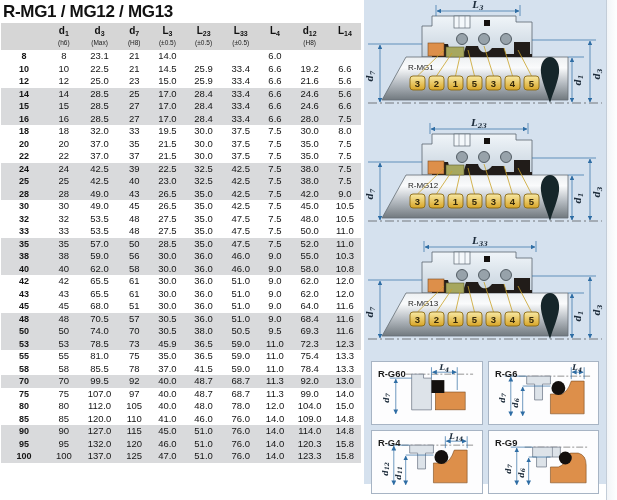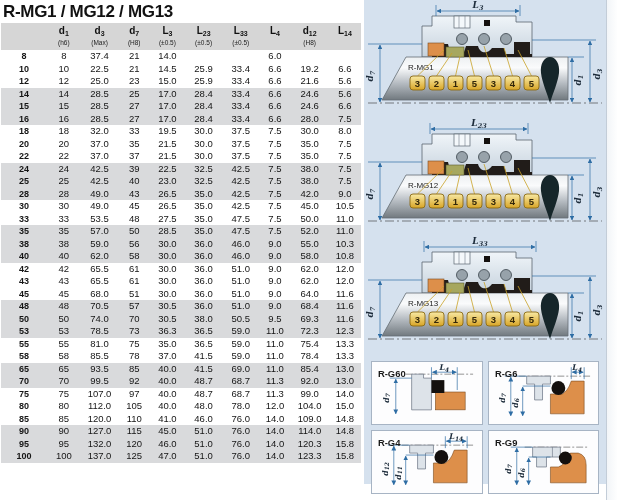--- a/index.html
+++ b/index.html
@@ -72,21 +72,21 @@
             <th><span>L</span><span class="hsub">33</span><div class="hnote">(±0.5)</div></th>
             <th><span>L</span><span class="hsub">4</span><div class="hnote"></div></th>
             <th><span>d</span><span class="hsub">12</span><div class="hnote">(H8)</div></th>
             <th><span>L</span><span class="hsub">14</span><div class="hnote"></div></th>
           </tr>
         </thead>
       <tbody>
           <tr>
             <td class="c0">8</td>
             <td>8</td>
-            <td>37.4</td>
+            <td>23.1</td>
             <td>21</td>
             <td>14.0</td>
             <td></td>
             <td></td>
             <td>6.0</td>
             <td></td>
             <td></td>
           </tr>
           <tr>
             <td class="c0">10</td>
@@ -226,20 +226,32 @@
             <td>49.0</td>
             <td>45</td>
             <td>26.5</td>
             <td>35.0</td>
             <td>42.5</td>
             <td>7.5</td>
             <td>45.0</td>
             <td>10.5</td>
           </tr>
           <tr>
+            <td class="c0">32</td>
+            <td>32</td>
+            <td>53.5</td>
+            <td>48</td>
+            <td>27.5</td>
+            <td>35.0</td>
+            <td>47.5</td>
+            <td>7.5</td>
+            <td>48.0</td>
+            <td>10.5</td>
+          </tr>
+          <tr>
             <td class="c0">33</td>
             <td>33</td>
             <td>53.5</td>
             <td>48</td>
             <td>27.5</td>
             <td>35.0</td>
             <td>47.5</td>
             <td>7.5</td>
             <td>50.0</td>
             <td>11.0</td>
@@ -338,21 +350,21 @@
             <td>50.5</td>
             <td>9.5</td>
             <td>69.3</td>
             <td>11.6</td>
           </tr>
           <tr class="alt">
             <td class="c0">53</td>
             <td>53</td>
             <td>78.5</td>
             <td>73</td>
-            <td>36.3</td>
+            <td>45.9</td>
             <td>36.5</td>
             <td>59.0</td>
             <td>11.0</td>
             <td>72.3</td>
             <td>12.3</td>
           </tr>
           <tr>
             <td class="c0">55</td>
             <td>55</td>
             <td>81.0</td>
@@ -368,32 +380,20 @@
             <td class="c0">58</td>
             <td>58</td>
             <td>85.5</td>
             <td>78</td>
             <td>37.0</td>
             <td>41.5</td>
             <td>59.0</td>
             <td>11.0</td>
             <td>78.4</td>
             <td>13.3</td>
-          </tr>
-          <tr class="alt">
-            <td class="c0">65</td>
-            <td>65</td>
-            <td>93.5</td>
-            <td>85</td>
-            <td>40.0</td>
-            <td>41.5</td>
-            <td>69.0</td>
-            <td>11.0</td>
-            <td>85.4</td>
-            <td>13.0</td>
           </tr>
           <tr class="alt">
             <td class="c0">70</td>
             <td>70</td>
             <td>99.5</td>
             <td>92</td>
             <td>40.0</td>
             <td>48.7</td>
             <td>68.7</td>
             <td>11.3</td>

